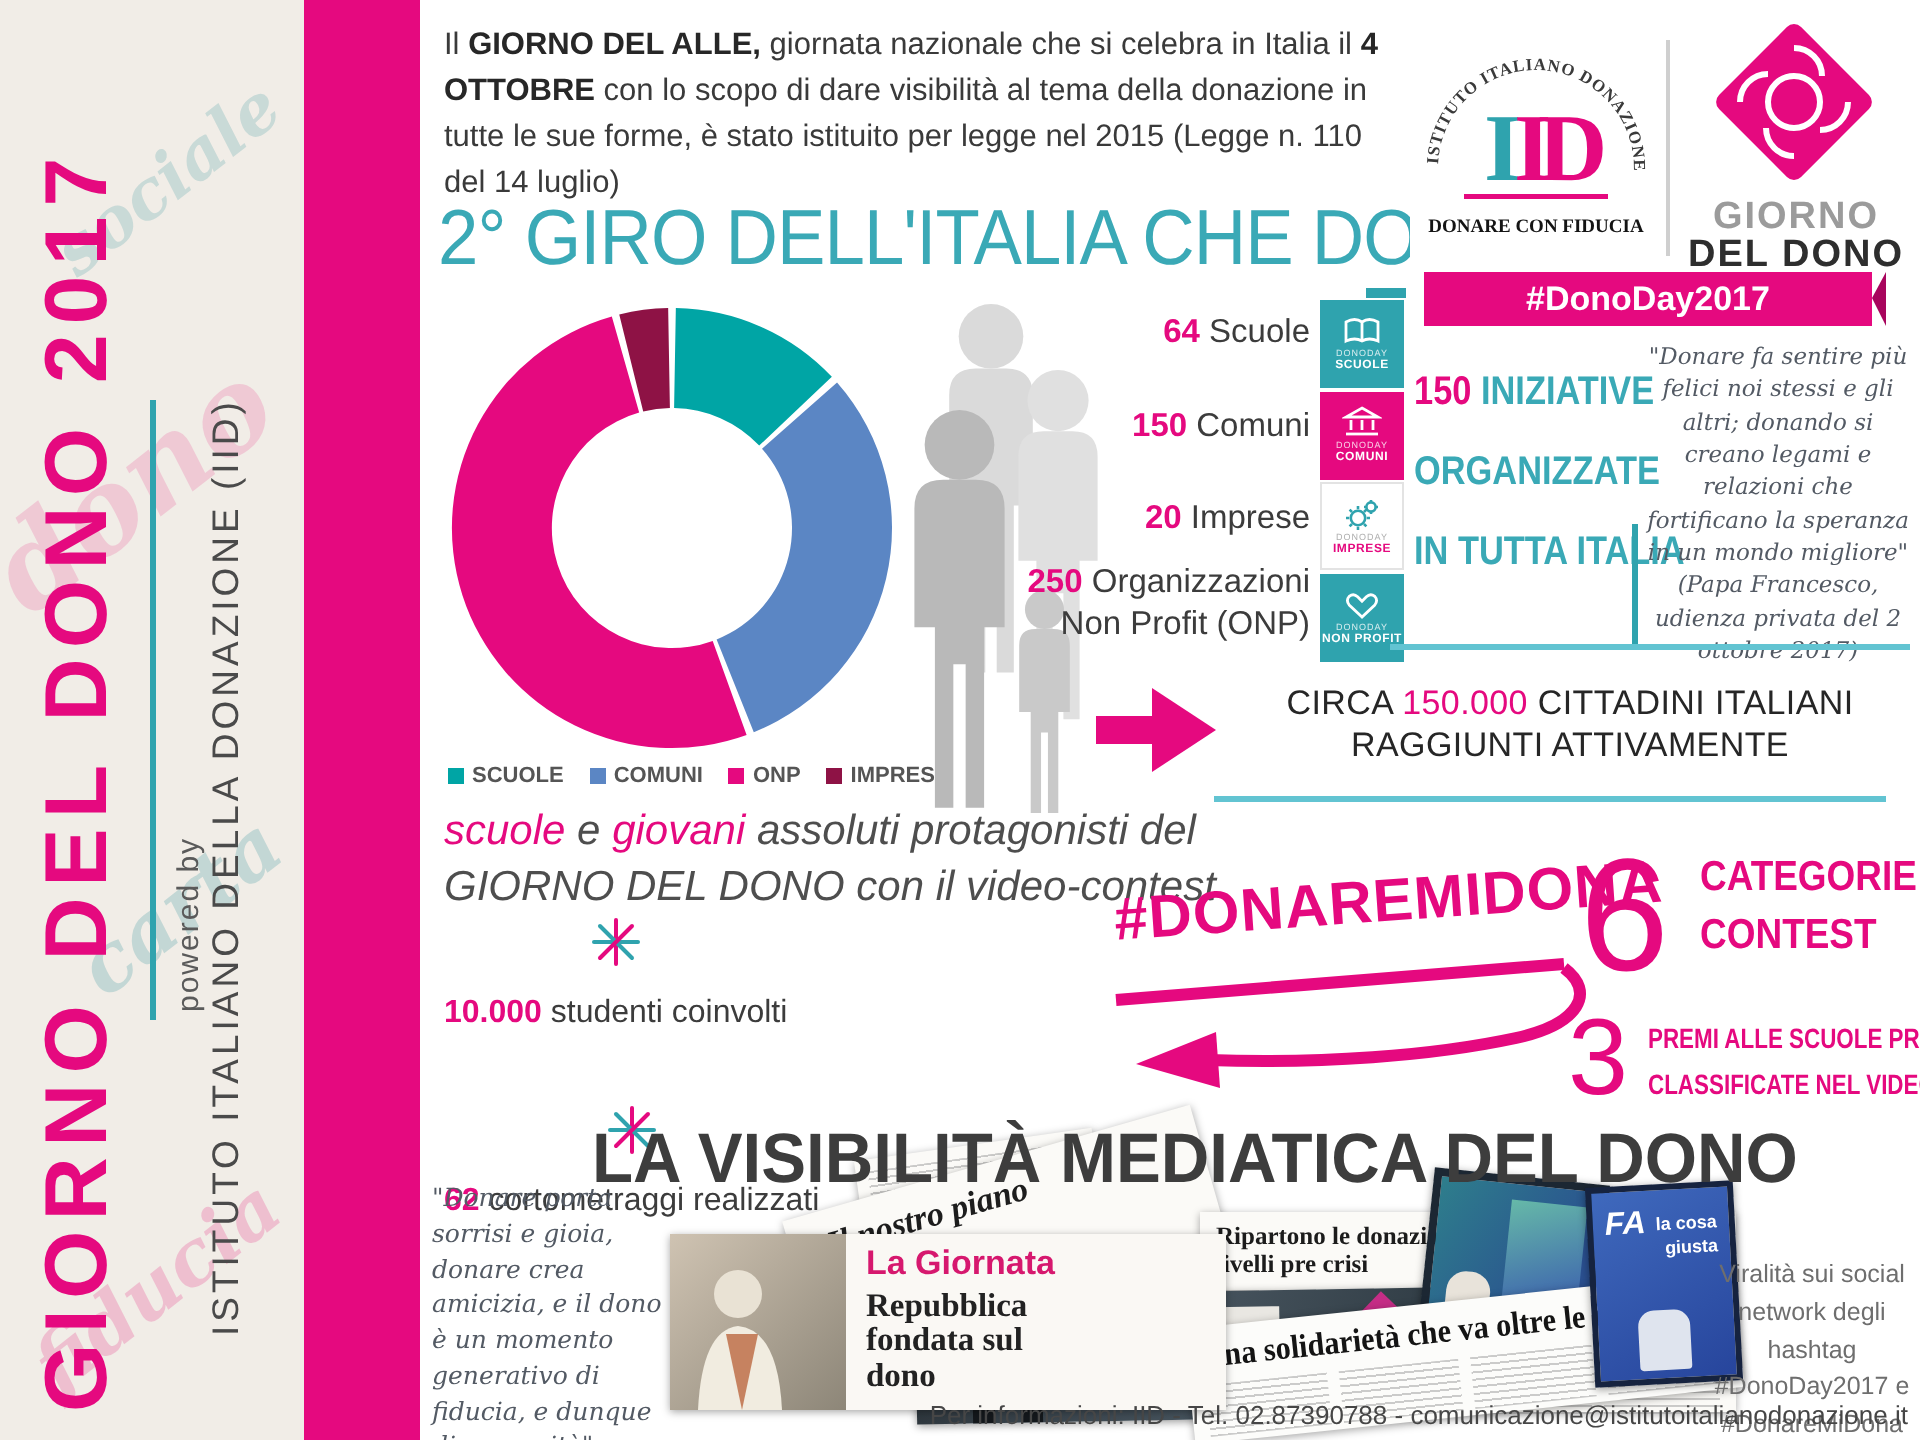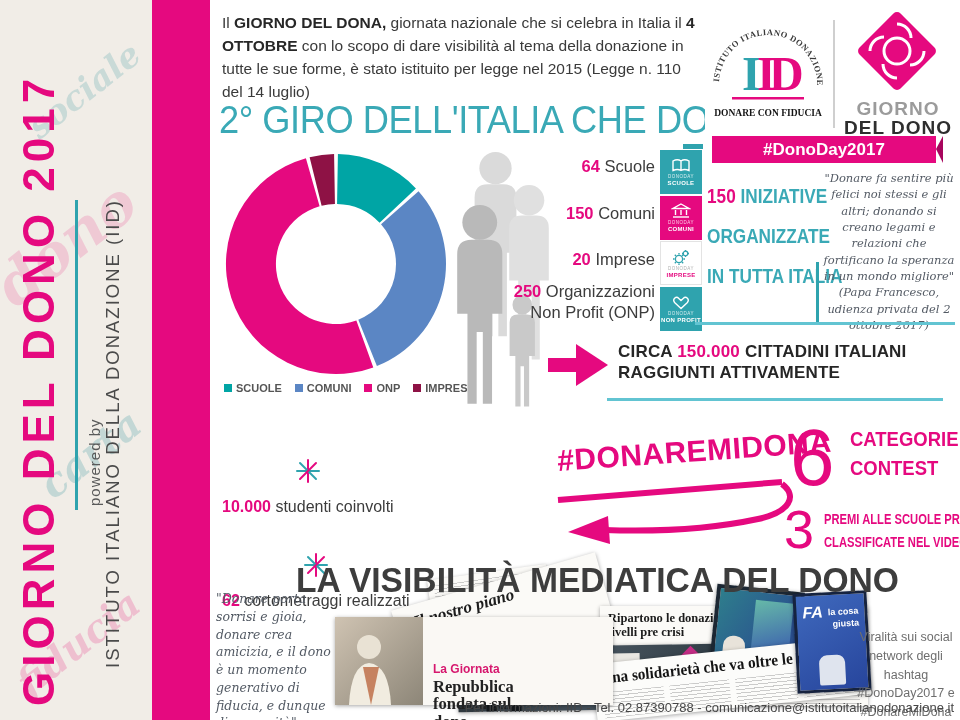--- a/index.html
+++ b/index.html
@@ -58,21 +58,21 @@
   .iniziative { position:absolute; left:707px; top:176px; font-size:20px; font-weight:600; color:#3aa9b6; line-height:40px; transform:scaleX(.86); transform-origin:left top; white-space:nowrap; }
   .iniziative .num { color:#e5097f; }
 
   .quote { font-family:"DejaVu Serif", serif; font-style:italic; color:#535a64; text-align:center; }
   .quote-pope { position:absolute; left:820px; top:170px; width:138px; font-size:11.5px; line-height:1.42; }
   .mini-vline { position:absolute; left:816px; top:262px; width:2.5px; height:62px; background:#2fa3ae; }
   .hline1 { position:absolute; left:695px; top:322px; width:260px; height:3px; background:#62c4d2; }
   .hline2 { position:absolute; left:607px; top:398px; width:336px; height:3px; background:#62c4d2; }
 
   
-  .reach { position:absolute; left:618px; top:342px; width:334px; text-align:left; font-size:17px; font-weight:700; color:#262626; line-height:1.22; letter-spacing:.2px; }
+  .reach { position:absolute; left:618px; top:342px; width:334px; text-align:center; font-size:17px; font-weight:400; color:#262626; line-height:1.22; letter-spacing:.2px; }
   .reach .num { color:#e5097f; }
   .arrow-right { position:absolute; left:548px; top:342px; }
 
   
   .protagonists { position:absolute; left:222px; top:402px; font-size:21px; font-style:italic; color:#4e4e4e; line-height:1.35; }
   .protagonists .m { color:#e5097f; }
   .bullet { position:absolute; left:222px; display:flex; align-items:center; gap:14px; font-size:16px; color:#3c3c3c;flex-direction:column; }
   .bullet .v { color:#e5097f; font-weight:700; }
 
   
@@ -108,21 +108,21 @@
   .clip-sol { left:594px; top:650px; width:276px; height:58px; transform:rotate(-6deg); z-index:5; padding:5px 8px; background:#fcfcfa; }
   .clip-sol .hl { font-size:16.5px; font-weight:700; color:#141414; white-space:nowrap; transform:scaleX(.92); transform-origin:left top; }
   .clip-sol .cols { display:flex; gap:6px; margin-top:4px; }
   .tv2 { position:absolute; left:795px; top:592px; width:74px; height:100px; z-index:6; background:linear-gradient(150deg,#3f69bd,#27459c); border:3px solid #16233f; box-shadow:0 1px 4px rgba(0,0,0,.4); transform:rotate(-3deg); color:#fff; overflow:hidden; }
   .tv2 .fa { position:absolute; left:6px; top:8px; font-size:16px; font-weight:800; font-style:italic; }
   .tv2 .sm { position:absolute; right:6px; font-size:9px; font-weight:700; }
   .tv2 .fig { position:absolute; left:20px; bottom:4px; width:26px; height:30px; background:#dfe4ee; border-radius:8px 8px 2px 2px; }
   .clip-pope { left:335px; top:617px; width:278px; height:88px; z-index:7; background:#faf8f4; display:flex; }
   .pope-photo { width:88px; height:100%; flex:none; }
   .pope-body { padding:5px 8px 4px 10px; }
-  .kicker { color:#d6186e; font-weight:700; font-size:12px;margin-top:40px; }
+  .kicker { color:#d6186e; font-weight:700; font-size:17px; }
   .pope-hl { font-size:16.5px; font-weight:700; line-height:1.05; color:#222; margin-top:2px; width:105px; }
   .pope-txt { position:absolute; right:6px; bottom:5px; width:108px; font-size:7.5px; line-height:1.25; color:#555; }
 
   .social-note { position:absolute; left:854px; top:628px; width:104px; font-size:12.5px; line-height:1.5; color:#6e6e6e; text-align:center; z-index:8; }
   .footer { position:absolute; right:6px; top:700px; font-size:13px; color:#464646; z-index:9; }
 
   
   svg { display:block; }
 </style>
 </head>
@@ -135,21 +135,21 @@
     <span class="wm wm2">dono</span>
     <span class="wm wm3">carta</span>
     <span class="wm wm4">fiducia</span>
     <div class="vtext sb-title">GIORNO DEL DONO 2017</div>
     <div class="sb-line"></div>
     <div class="vtext sb-powered">powered by</div>
     <div class="vtext sb-org">ISTITUTO ITALIANO DELLA DONAZIONE (IID)</div>
     <div class="sb-bar"></div>
   </div>
 
-  <p class="intro"><span>Il </span><b>GIORNO DEL DONA,</b><span> giornata nazionale che si celebra in Italia il </span><b>4 OTTOBRE</b><span> con lo scopo di dare visibilità al tema della donazione in tutte le sue forme, è stato istituito per legge nel 2015 (Legge n. 110 del 14 luglio)</span></p>
+  <p class="intro"><span>Il </span><b>GIORNO DEL ALLE,</b><span> giornata nazionale che si celebra in Italia il </span><b>4 OTTOBRE</b><span> con lo scopo di dare visibilità al tema della donazione in tutte le sue forme, è stato istituito per legge nel 2015 (Legge n. 110 del 14 luglio)</span></p>
   <h1 class="page-title">2° GIRO DELL'ITALIA CHE DONA</h1>
   <div class="title-dash"></div>
 
   <div class="logo-box">
     <svg width="125" height="122" viewBox="0 0 125 122">
       <defs>
           <path id="iidarc" d="M14,78 A49,49 0 0 1 112,78" fill="none"></path>
         </defs>
       <text font-size="8.5" fill="#3a3a3a" letter-spacing="0.5" font-family="Liberation Serif, serif" font-weight="bold">
         <textPath href="#iidarc" startOffset="2">ISTITUTO ITALIANO DONAZIONE</textPath>
@@ -277,20 +277,24 @@
   <svg class="arrow-right" width="62" height="46" viewBox="0 0 62 46">
     <rect x="0" y="16" width="30" height="14" fill="#e5097f"></rect>
     <polygon points="28,2 60,23 28,44" fill="#e5097f"></polygon>
   </svg>
   <div class="reach">
     <span>CIRCA </span><span class="num">150.000</span><span> CITTADINI ITALIANI</span><br>
     <span>RAGGIUNTI ATTIVAMENTE</span>
   </div>
   <div class="hline2"></div>
 
+  <div class="protagonists">
+    <span class="m">scuole</span><span> e </span><span class="m">giovani</span><span> assoluti protagonisti del</span><br>
+    <span>GIORNO DEL DONO con il video-contest</span>
+  </div>
 
   <div class="bullet" style="top:458px">
     <svg width="26" height="26" viewBox="0 0 26 26">
         <g stroke-width="2" stroke-linecap="round">
           <line x1="13" y1="2" x2="13" y2="24" stroke="#e5097f"></line>
           <line x1="2" y1="13" x2="24" y2="13" stroke="#2fa3ae"></line>
           <line x1="5" y1="5" x2="21" y2="21" stroke="#2fa3ae"></line>
           <line x1="21" y1="5" x2="5" y2="21" stroke="#e5097f"></line>
         </g>
       </svg>

